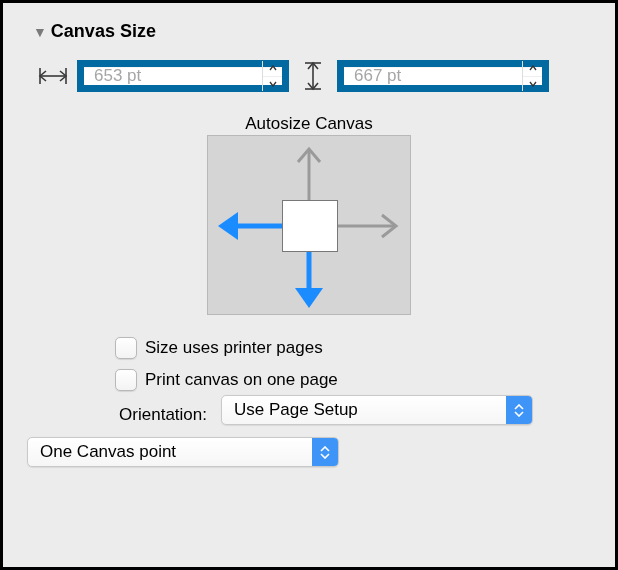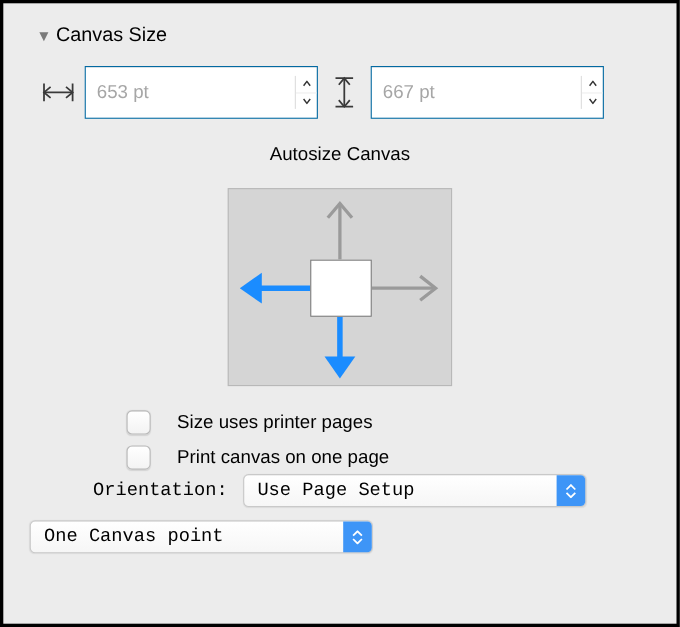--- a/index.html
+++ b/index.html
@@ -23,43 +23,43 @@
     align-items: center;
     gap: 4px;
     margin: 0 0 18px 6px;
   }
   .disclosure {
     color: #7a7a7a;
     font-size: 14px;
     line-height: 1;
   }
   .section-title {
-    font-weight: 400;
+    font-weight: 700;
     font-size: 18px;
   }
   .dims-row {
     display: flex;
     align-items: center;
     gap: 8px;
     margin-left: 10px;
     margin-bottom: 22px;
   }
   .dim-icon {
     width: 32px;
     height: 28px;
     display: flex;
     align-items: center;
     justify-content: center;
   }
   .dim-input {
     position: relative;
     width: 212px;
-    height: 48px;
+    height: 32px;
     background: #fff;
-    border: 1px solid #0369a1;
+    border: 7px solid #0369a1;
     border-radius: 0;
     display: flex;
     align-items: center;
     box-shadow: 0 0.5px 0.5px rgba(0,0,0,0.08) inset;
   }
   .dim-input .value {
     flex: 1;
     padding: 0 10px;
     color: #a6a6a6;
     font-size: 17px;
@@ -77,21 +77,21 @@
     align-items: center;
     justify-content: center;
     font-size: 9px;
     color: #333;
     cursor: default;
   }
   .stepper .up { border-bottom: 1px solid #eee; }
   .autosize-label {
     text-align: center;
     font-size: 17px;
-    margin-bottom: 21px;
+    margin-bottom: 1px;
   }
   .autosize-box {
     width: 204px;
     height: 180px;
     margin: 0 auto 22px auto;
     background: #d5d5d5;
     border: 1px solid #b8b8b8;
     position: relative;
   }
   .autosize-center {
@@ -99,41 +99,40 @@
     width: 56px;
     height: 52px;
     left: 74px;
     top: 64px;
     background: #fff;
     border: 1px solid #777;
   }
   .checkbox-row {
     display: flex;
     align-items: center;
-    gap: 24px;
+    gap: 8px;
     margin-left: 88px;
     margin-bottom: 10px;
   }
   .checkbox {
     width: 22px;
     height: 22px;
     background: linear-gradient(#fff,#f3f3f3);
     border: 1px solid #b9b9b9;
     border-radius: 5px;
     box-shadow: 0 0.5px 1px rgba(0,0,0,0.1);
   }
   .checkbox-label {
     font-size: 17px;
   }
   .form-row {
     display: flex;
-    align-items: center;
+    align-items: flex-end;
     gap: 14px;
     margin-bottom: 12px;
-    font-family: Liberation Mono, monospace;
   }
   .form-label {
     width: 180px;
     text-align: right;
     font-size: 17px;
   }
   .select {
     position: relative;
     width: 312px;
     height: 30px;

